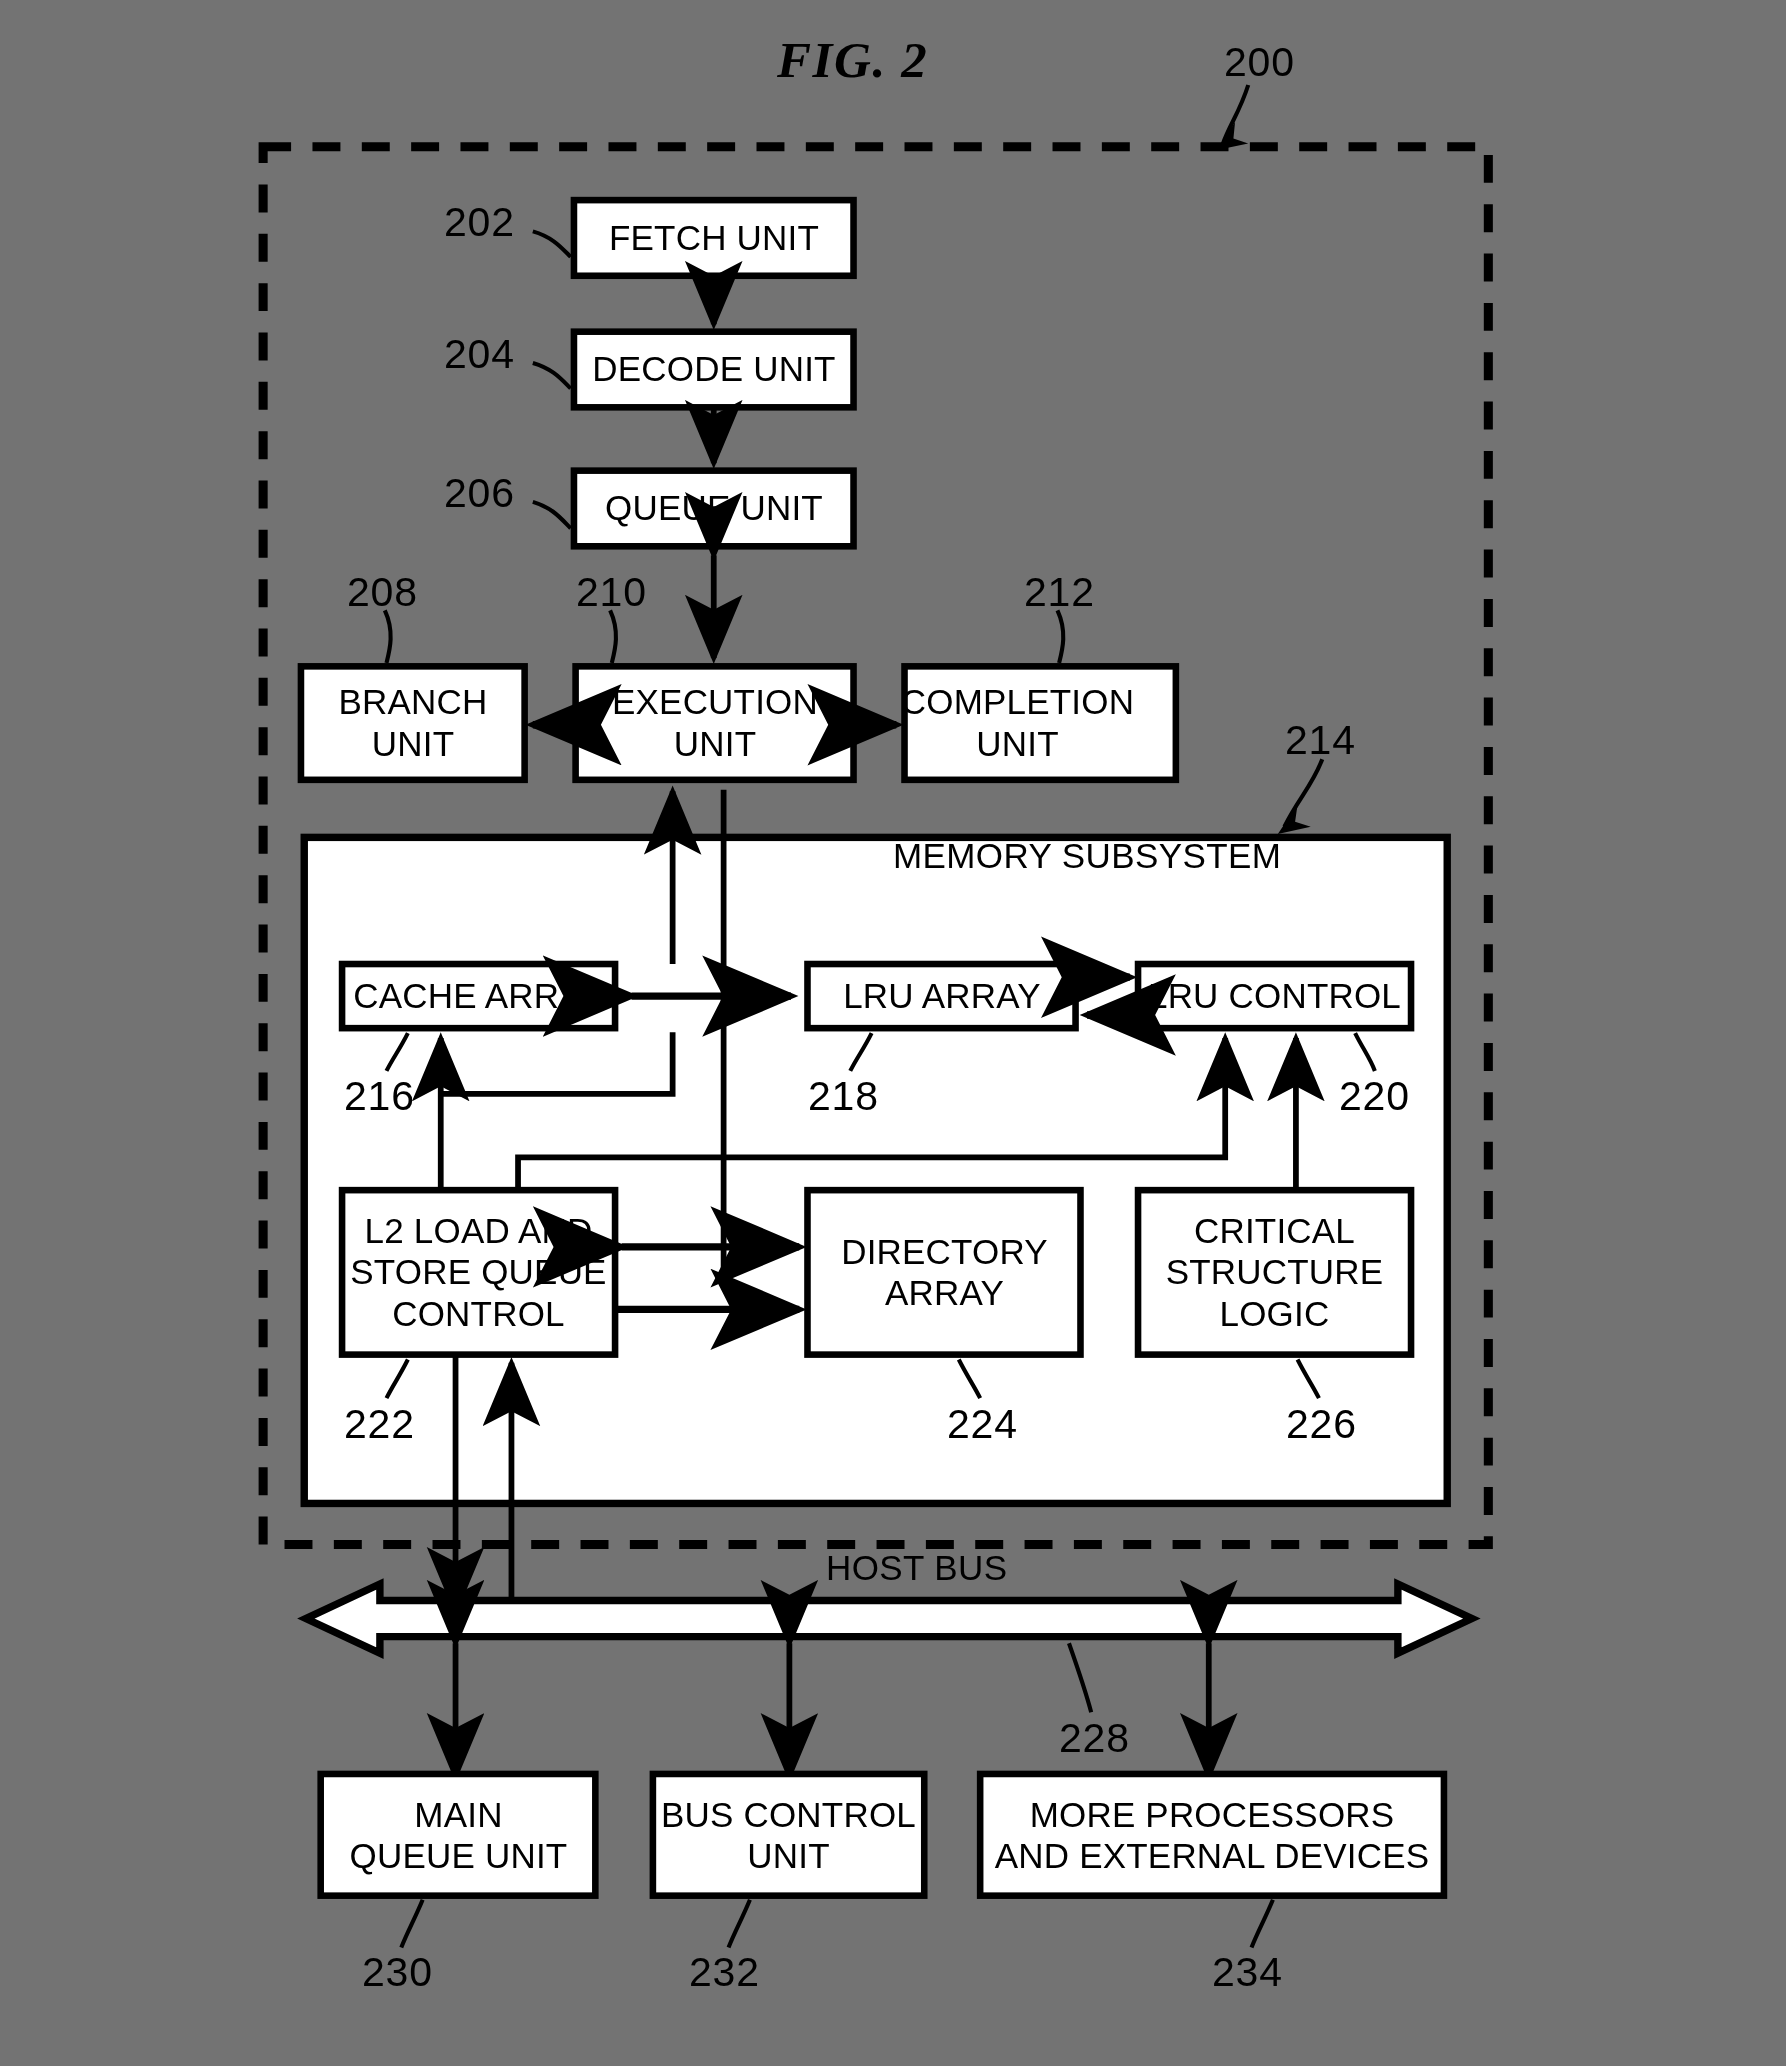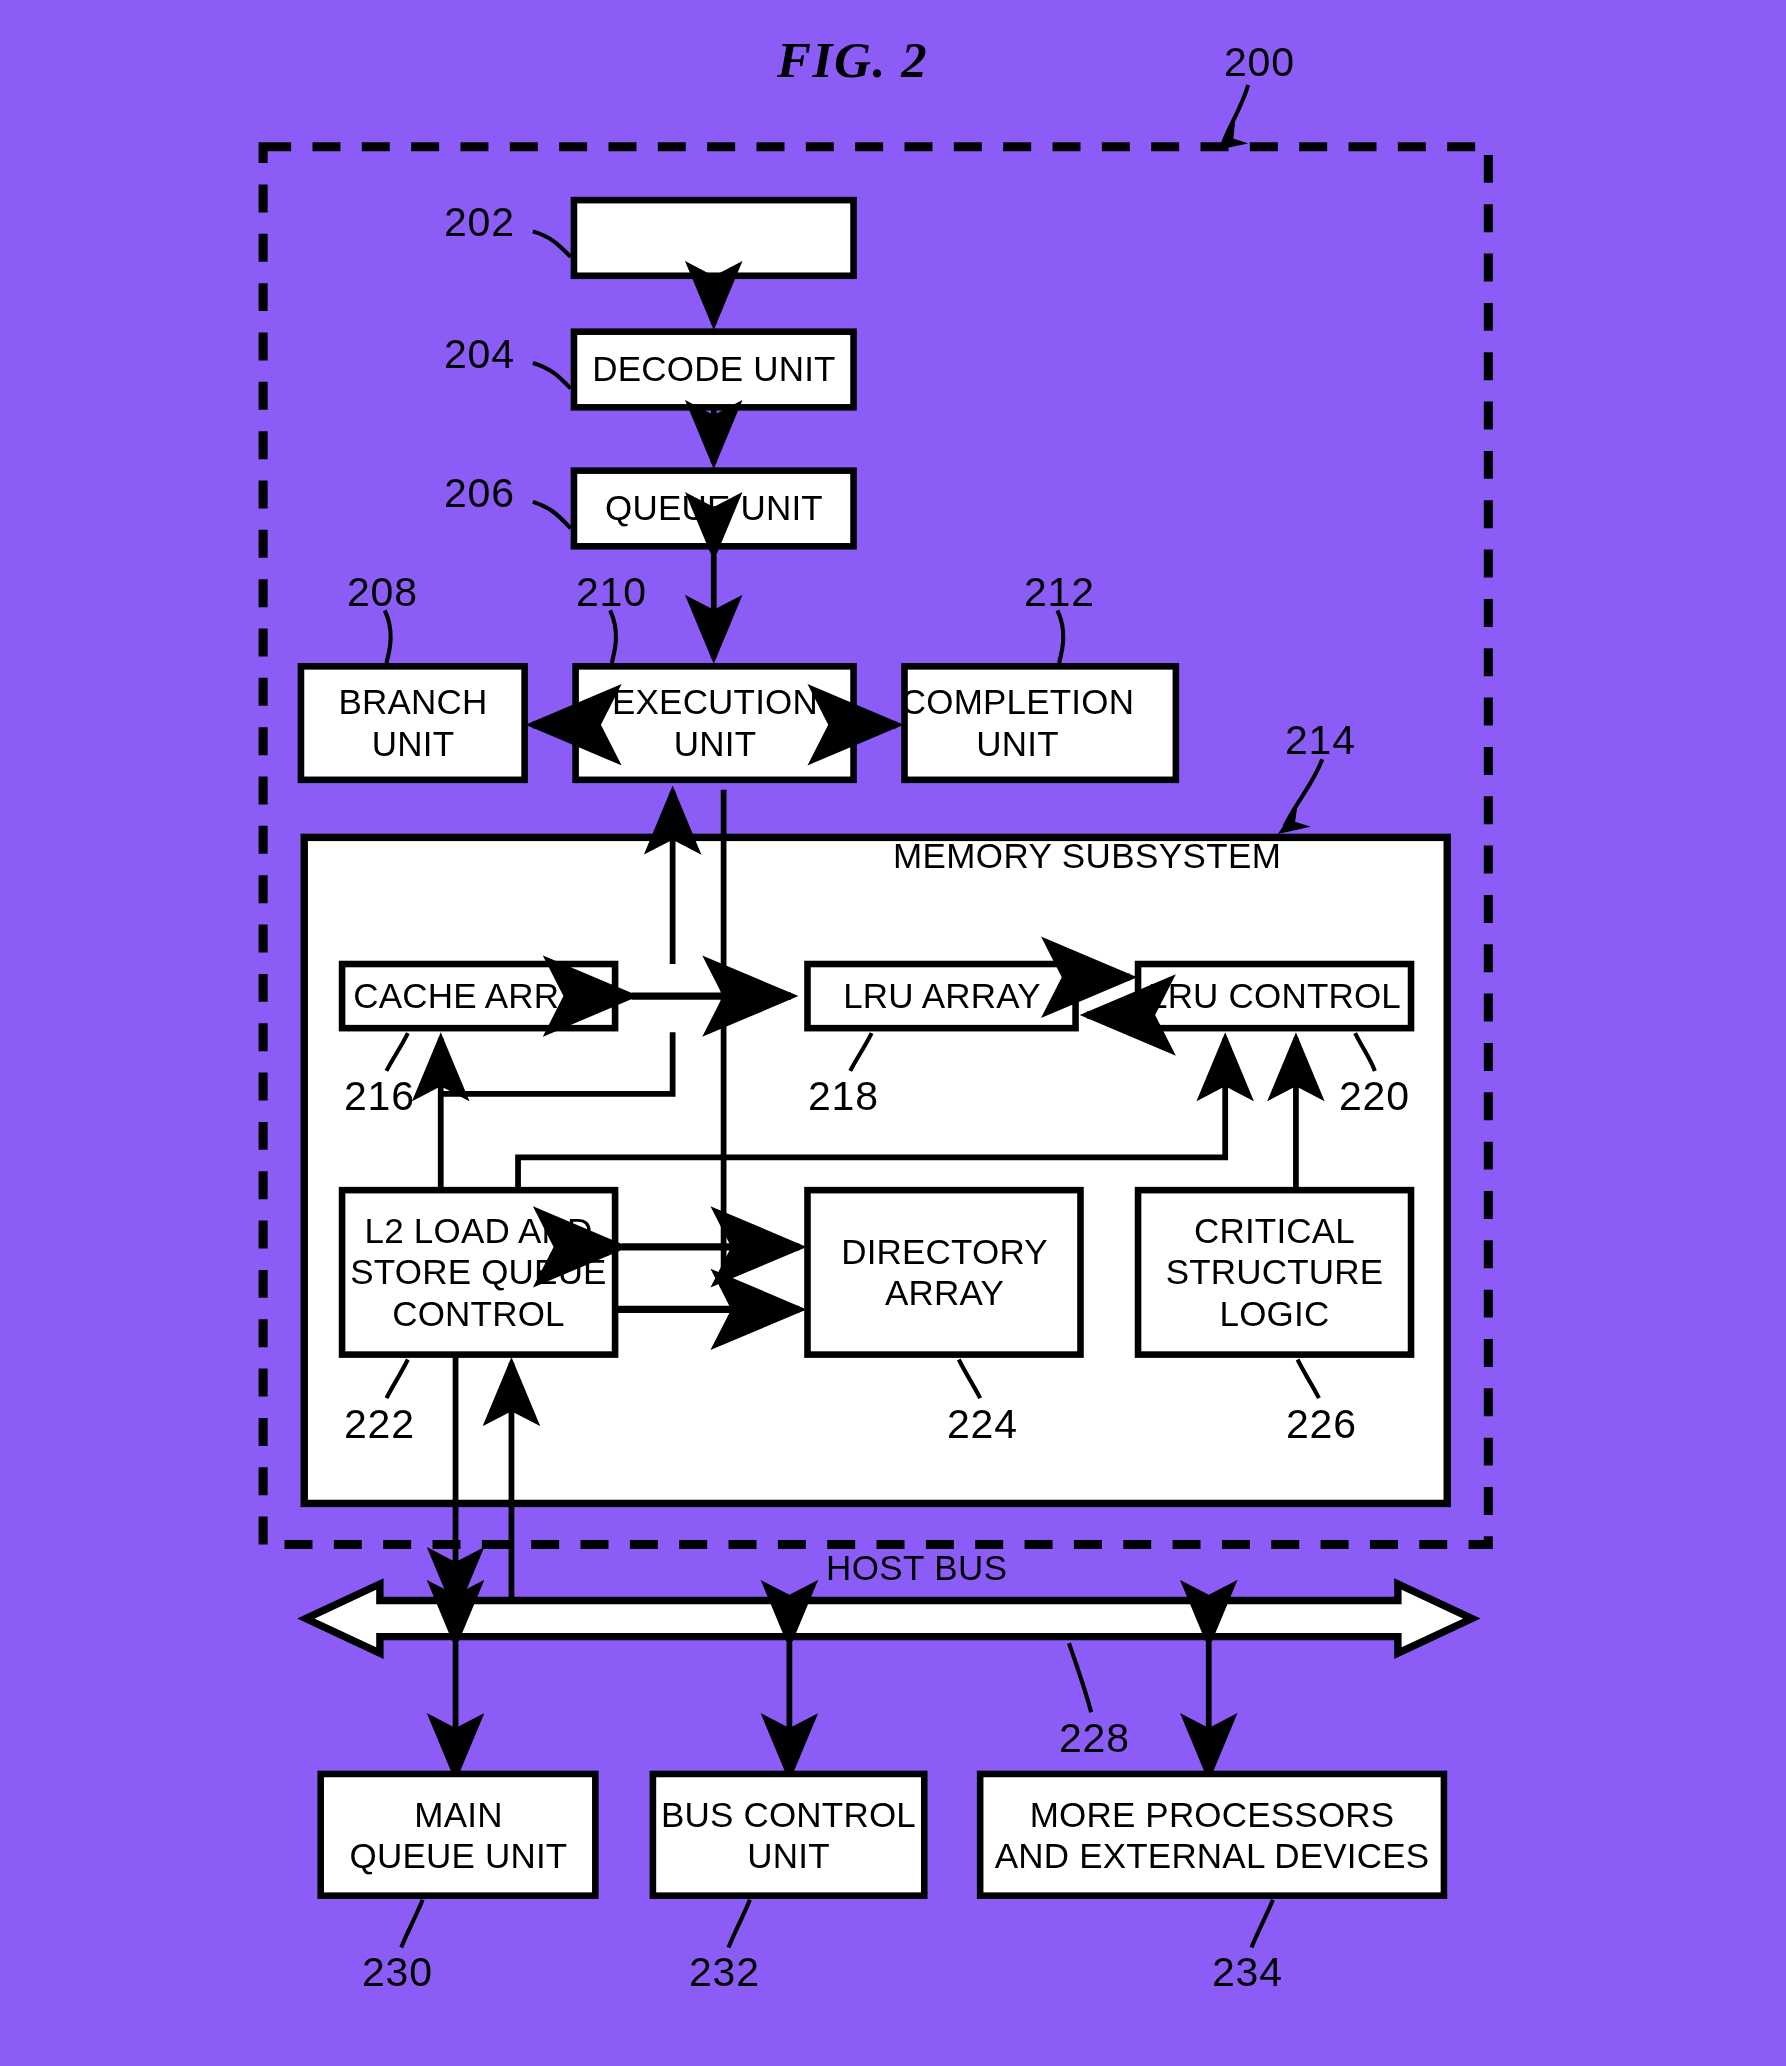--- a/index.html
+++ b/index.html
@@ -1,19 +1,19 @@
 <!DOCTYPE html>
 <html style="font-size:13px"><head>
 <meta charset="utf-8">
 <style>
   html,body{margin:0;padding:0;background:#fff;}
   #root{
     position:relative;
     width:1786px;height:2067px;
-    background:#8b5cf6;
+    background:#737373;
     font-family:"Liberation Sans", sans-serif;
     color:#000;
     overflow:hidden;
   }
   #svg{position:absolute;left:0;top:0;width:1786px;height:2067px;}
   .fig-title{
     position:absolute;
     font-family:"Liberation Serif", serif;
     font-style:italic;
     font-weight:bold;
@@ -155,20 +155,21 @@
     <path d="M1166,1653 C1176,1673 1184,1684 1192,1700" fill="none" stroke="#000" stroke-width="5"></path>
     <path d="M1578,1653 C1588,1673 1596,1684 1604,1700" fill="none" stroke="#000" stroke-width="5"></path>
 
     <path d="M514,2310 C504,2334 496,2348 488,2368" fill="none" stroke="#000" stroke-width="5"></path>
     <path d="M912,2310 C902,2334 894,2348 886,2368" fill="none" stroke="#000" stroke-width="5"></path>
     <path d="M1548,2310 C1538,2334 1530,2348 1522,2368" fill="none" stroke="#000" stroke-width="5"></path>
   </svg>
 
   <div class="fig-title" style="left:777px; top:31px;">FIG. 2</div>
 
+  <div class="boxlabel" style="left:574px; top:200px; width:280px; height:76px;">FETCH UNIT</div>
   <div class="boxlabel" style="left:574px; top:331px; width:280px; height:76px;">DECODE UNIT</div>
   <div class="boxlabel" style="left:574px; top:470px; width:280px; height:76px;">QUEUE UNIT</div>
 
   <div class="boxlabel" style="left:301px; top:666px; width:224px; height:113px;">BRANCH
 UNIT</div>
   <div class="boxlabel" style="left:576px; top:666px; width:278px; height:113px;">EXECUTION
 UNIT</div>
   <div class="boxlabel" style="left:882px; top:666px; width:271px; height:113px;">COMPLETION
 UNIT</div>
 

